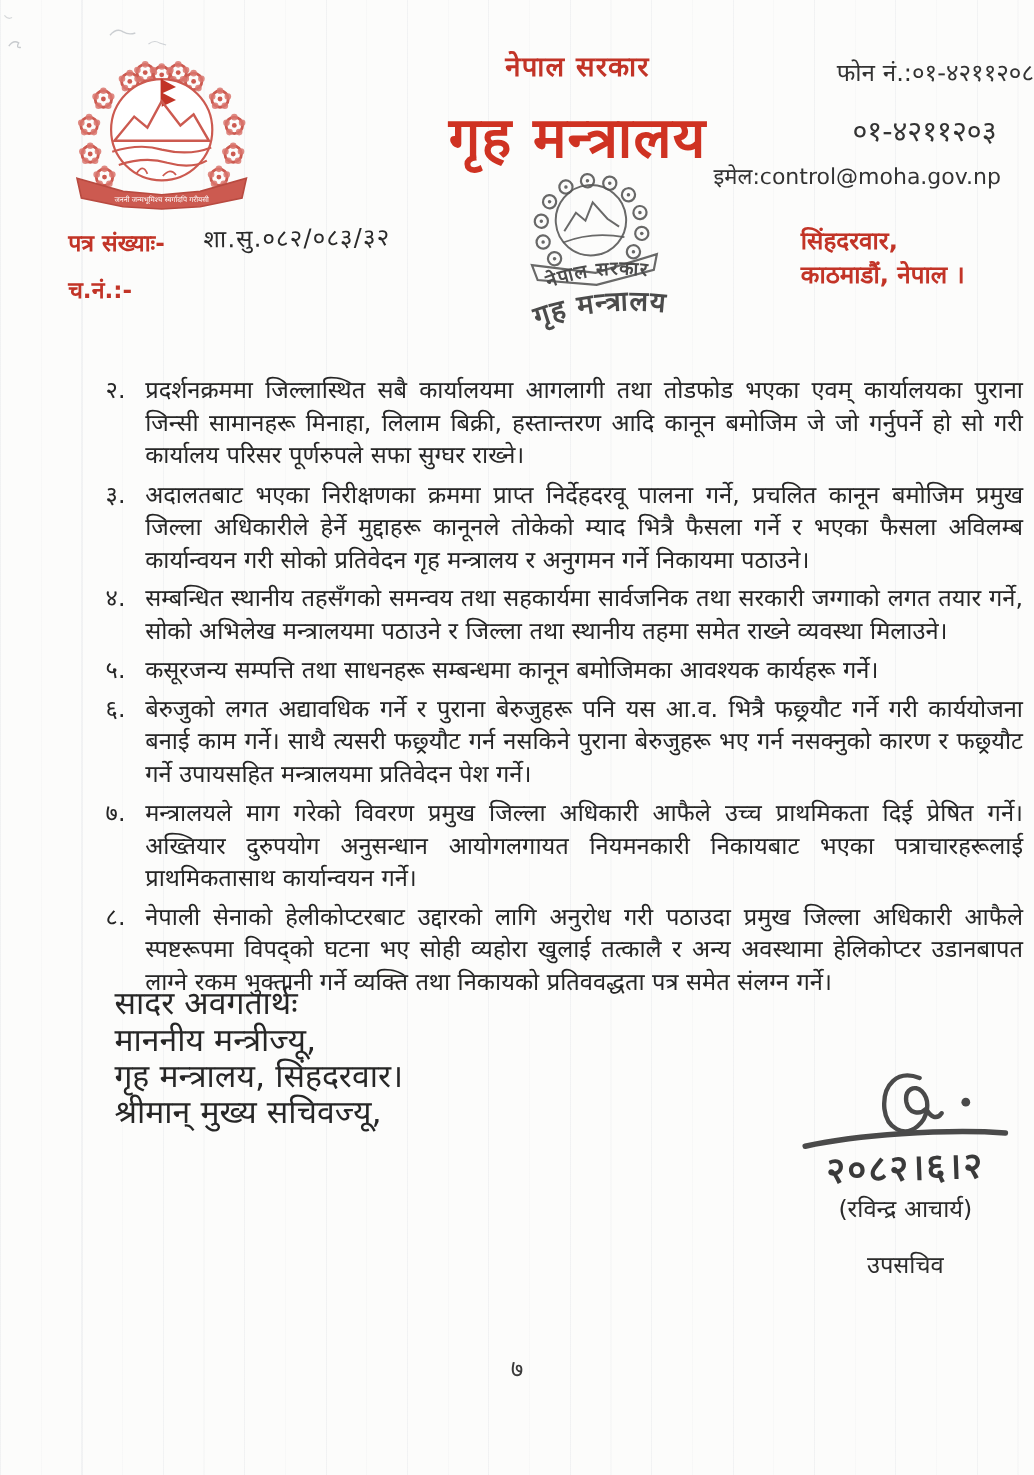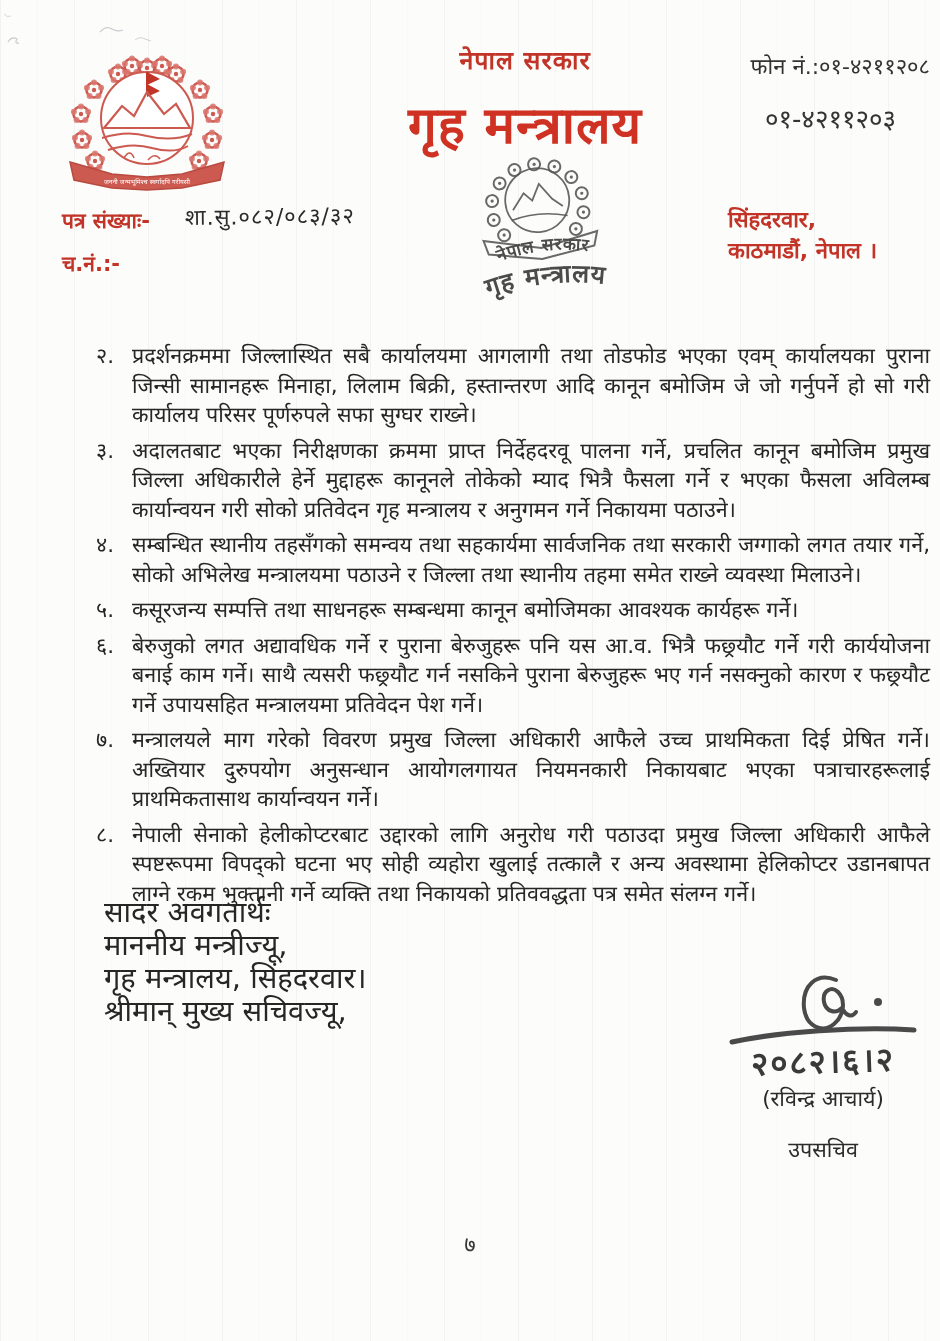--- a/index.html
+++ b/index.html
@@ -23,21 +23,21 @@
     color: #262626;
   }
 
   
   .emblem { position: absolute; left: 52px; top: 50px; width: 190px; height: 148px; }
 
   .gov-title-block { position: absolute; left: 335px; top: 42px; width: 380px; text-align: center; }
   .gov-name  { font-size: 25px; font-weight: bold; color: #c23427; letter-spacing: 1px; }
   .ministry-name { margin-top: 12px; font-size: 51px; font-weight: 800; color: #cf3222; letter-spacing: 1px; white-space: nowrap; }
 
-  .contact-block { position: absolute; right: 10px; top: 50px; text-align: right; color: #333; }
+  .contact-block { position: absolute; right: 0; top: 50px; text-align: right; color: #333; }
   .contact-block .phone1 { font-size: 22px; }
   .contact-block .phone2 { font-size: 26px; margin-top: 20px; margin-right: 34px; }
   .contact-block .email  { font-size: 20px; margin-top: 10px; margin-right: 30px; }
 
   
   .ref-block { position: absolute; left: 62px; top: 204px; color: #c23427; font-size: 21px; font-weight: bold; }
   .ref-line { margin-bottom: 15px; white-space: nowrap; }
   .ref-value {
     color: #2b2b2b; font-weight: normal; font-size: 22px;
     display: inline-block; margin-left: 28px; transform: rotate(-0.6deg) translateY(-4px);
@@ -128,20 +128,21 @@
   </svg>
 
   <div class="gov-title-block">
     <div class="gov-name">नेपाल सरकार</div>
     <div class="ministry-name">गृह मन्त्रालय</div>
   </div>
 
   <div class="contact-block">
     <div class="phone1">फोन नं.:०१-४२११२०८</div>
     <div class="phone2">०१-४२११२०३</div>
+    <div class="email">इमेल:control@moha.gov.np</div>
   </div>
 
   <div class="ref-block">
     <div class="ref-line">
       <span>पत्र संख्याः-</span>
       <span class="ref-value">शा.सु.०८२/०८३/३२</span>
     </div>
     <div class="ref-line">च.नं.:-</div>
   </div>
 

